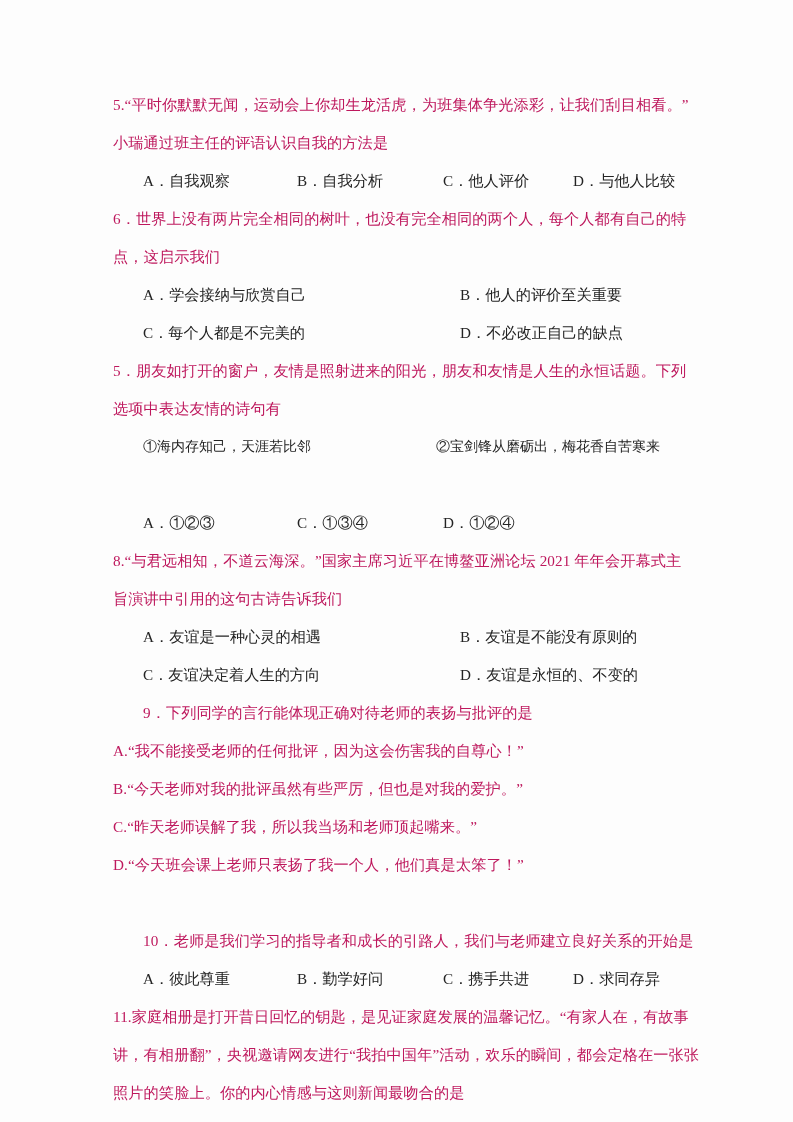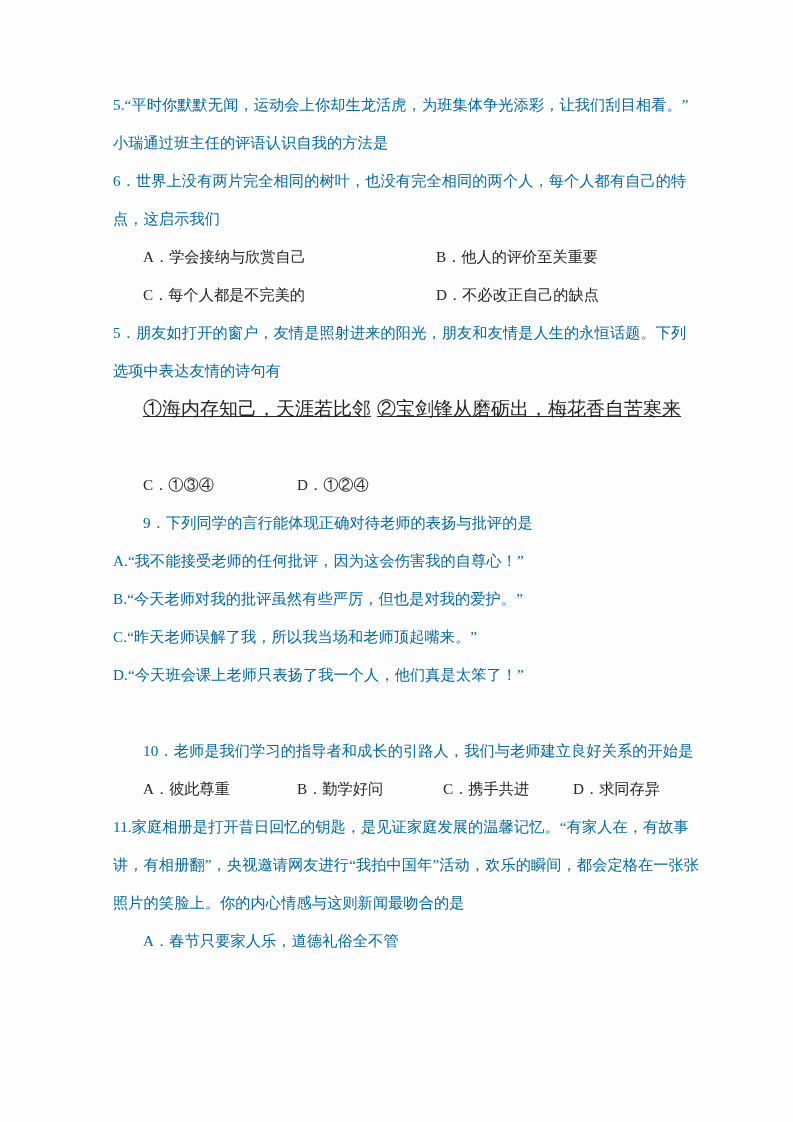--- a/index.html
+++ b/index.html
@@ -30,21 +30,21 @@
     left: 113px;
     top: 86px;
     width: 568px;
   }
 
   .line {
     font-size: 15.2px;
     line-height: 38px;
     height: 38px;
     white-space: nowrap;
-    color: #0369a1;
+    color: #be185d;
     letter-spacing: 0.1px;
   }
 
   
   .opt-indent {
     padding-left: 30px;
   }
 
   
   .opts4 {
@@ -58,51 +58,57 @@
   .opts4 > .cell:nth-child(2) { width: 146px; }
   .opts4 > .cell:nth-child(3) { width: 130px; }
   .opts4 > .cell:nth-child(4) { width: auto; }
 
   .opts2 {
     display: flex;
     height: 38px;
     line-height: 38px;
     font-size: 15.2px;
     padding-left: 30px;
+    gap: 24px;
   }
   .opts2 > .cell:nth-child(1) { width: 293px; }
   .opts2 > .cell:nth-child(2) { width: auto; }
 
   
   .mat2 {
     display: flex;
     height: 38px;
     line-height: 38px;
-    font-size: 19px;
+    font-size: 14px;
     padding-left: 30px;
-    text-decoration: underline;
   }
   .mat2 > .cell:nth-child(1) { width: 293px; }
   .mat2 > .cell:nth-child(2) { width: auto; }
 
   .cell { white-space: nowrap; }
 
   .gap {
     height: 38px;
   }
 </style>
 </head>
 <body>
 
 <div class="page">
   <div class="content">
 
     <div>
       <div class="line">5.“平时你默默无闻，运动会上你却生龙活虎，为班集体争光添彩，让我们刮目相看。”</div>
       <div class="line">小瑞通过班主任的评语认识自我的方法是</div>
+      <div class="opts4">
+        <span class="cell">A．自我观察</span>
+        <span class="cell">B．自我分析</span>
+        <span class="cell">C．他人评价</span>
+        <span class="cell">D．与他人比较</span>
+      </div>
     </div>
 
     <div>
       <div class="line">6．世界上没有两片完全相同的树叶，也没有完全相同的两个人，每个人都有自己的特</div>
       <div class="line">点，这启示我们</div>
       <div class="opts2">
         <span class="cell">A．学会接纳与欣赏自己</span>
         <span class="cell">B．他人的评价至关重要</span>
       </div>
       <div class="opts2">
@@ -114,25 +120,38 @@
     <div>
       <div class="line">5．朋友如打开的窗户，友情是照射进来的阳光，朋友和友情是人生的永恒话题。下列</div>
       <div class="line">选项中表达友情的诗句有</div>
       <div class="mat2">
         <span class="cell">①海内存知己，天涯若比邻</span>
         <span class="cell">②宝剑锋从磨砺出，梅花香自苦寒来</span>
       </div>
       <div class="mat2">
       </div>
       <div class="opts4">
+        <span class="cell">A．①②③</span>
         <span class="cell">C．①③④</span>
         <span class="cell">D．①②④</span>
       </div>
     </div>
 
+    <div>
+      <div class="line">8.“与君远相知，不道云海深。”国家主席习近平在博鳌亚洲论坛 2021 年年会开幕式主</div>
+      <div class="line">旨演讲中引用的这句古诗告诉我们</div>
+      <div class="opts2">
+        <span class="cell">A．友谊是一种心灵的相遇</span>
+        <span class="cell">B．友谊是不能没有原则的</span>
+      </div>
+      <div class="opts2">
+        <span class="cell">C．友谊决定着人生的方向</span>
+        <span class="cell">D．友谊是永恒的、不变的</span>
+      </div>
+    </div>
 
     <div>
       <div class="line opt-indent">9．下列同学的言行能体现正确对待老师的表扬与批评的是</div>
       <div class="line">A.“我不能接受老师的任何批评，因为这会伤害我的自尊心！”</div>
       <div class="line">B.“今天老师对我的批评虽然有些严厉，但也是对我的爱护。”</div>
       <div class="line">C.“昨天老师误解了我，所以我当场和老师顶起嘴来。”</div>
       <div class="line">D.“今天班会课上老师只表扬了我一个人，他们真是太笨了！”</div>
     </div>
 
     <div class="gap"></div>

